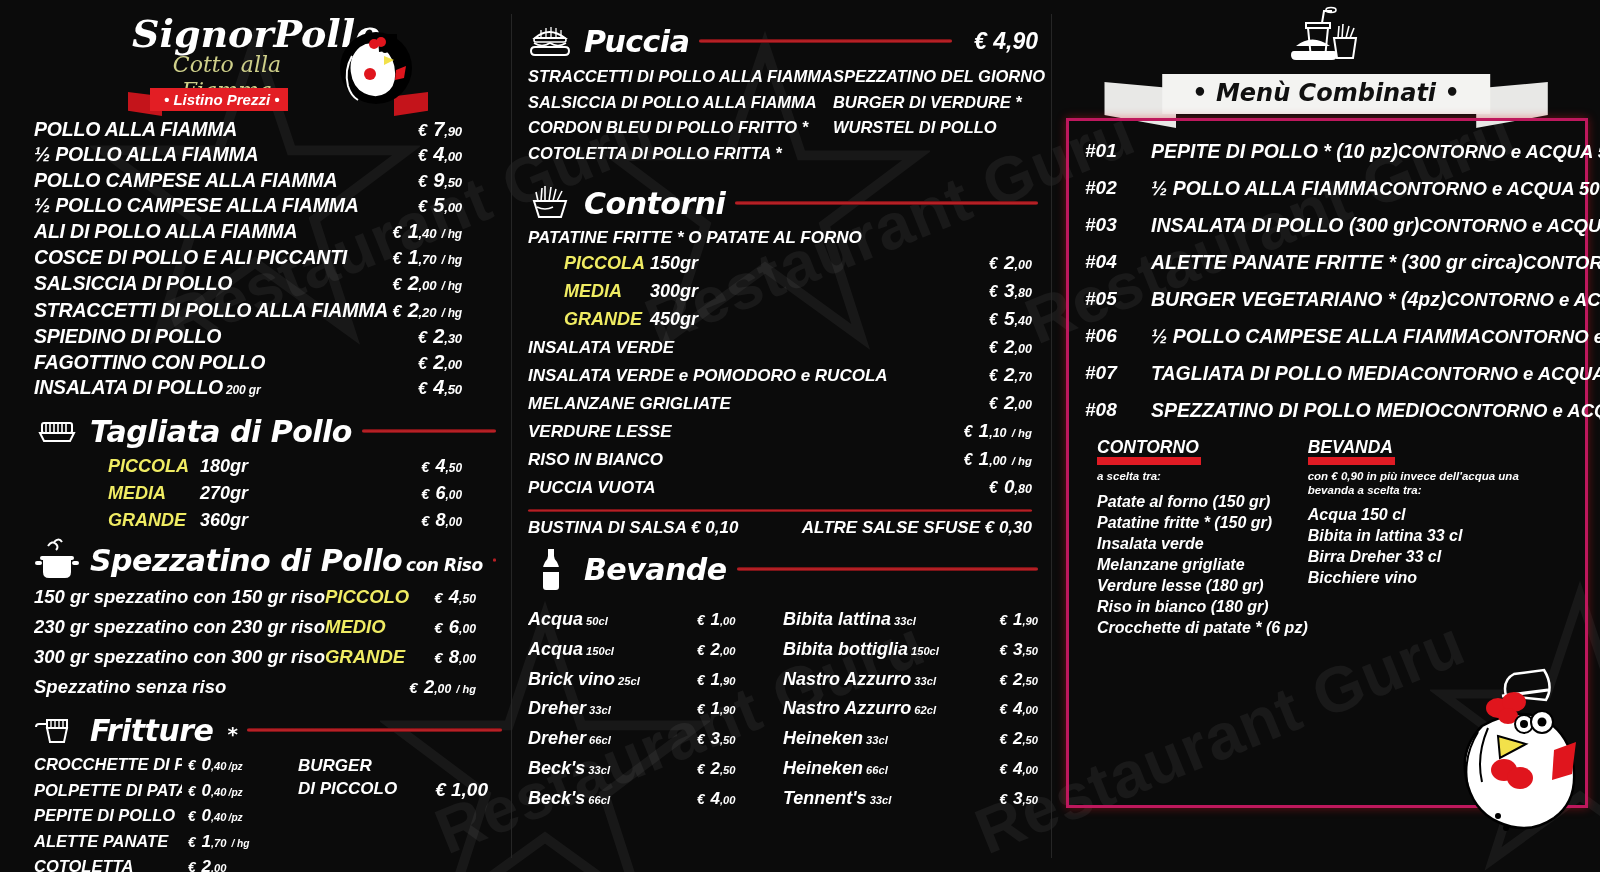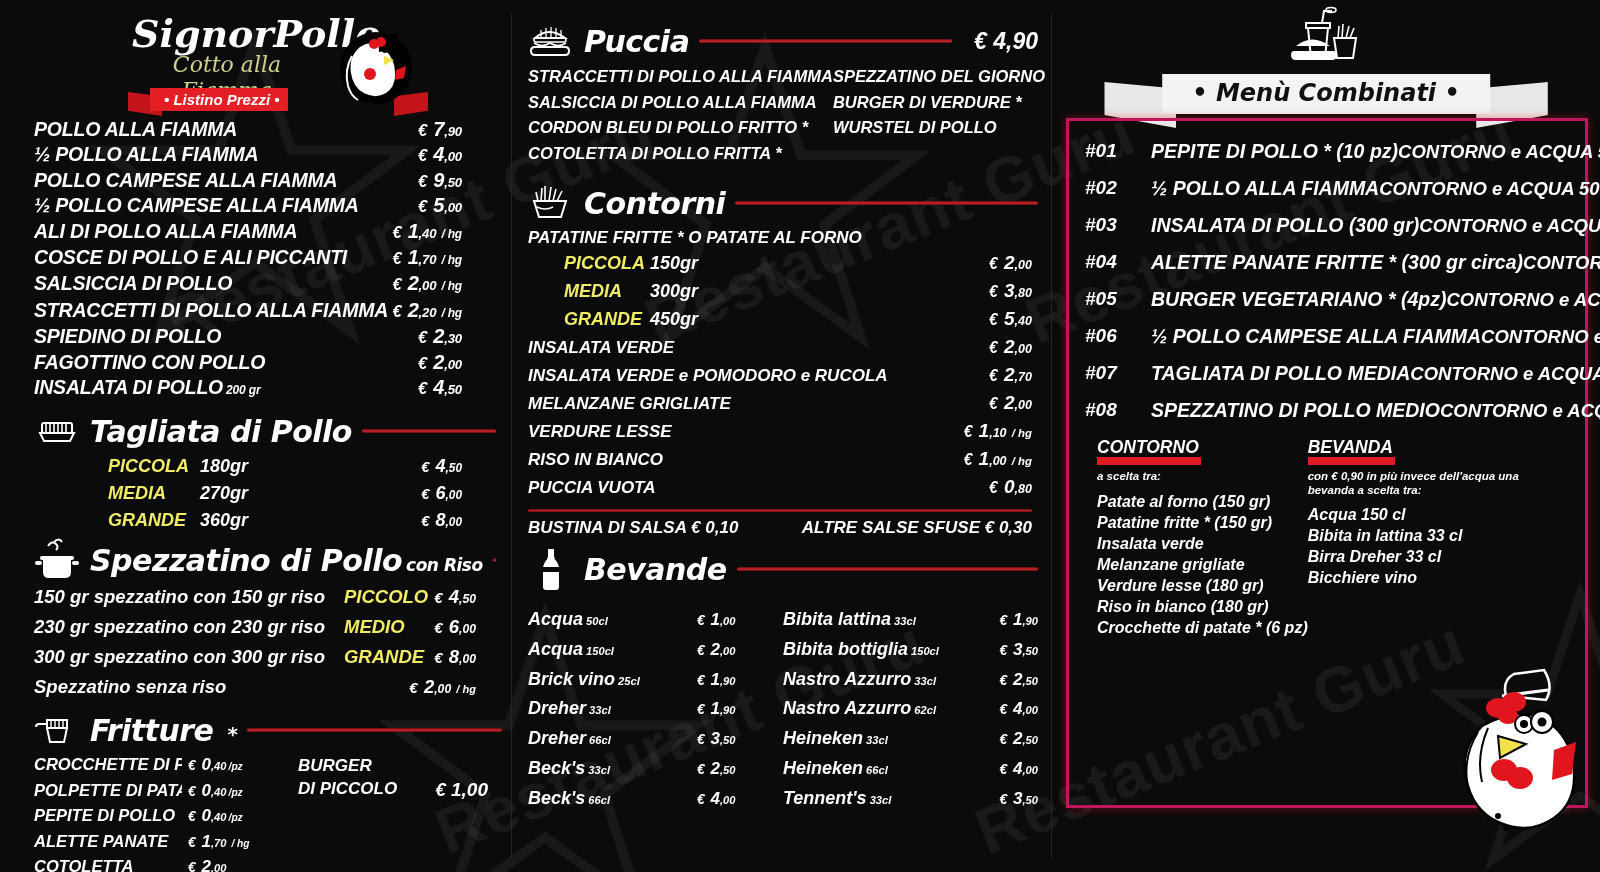--- a/index.html
+++ b/index.html
@@ -47,21 +47,21 @@
 
   
   .mainlist .row{font-size:19.5px;line-height:23.4px;letter-spacing:-.2px;}
   .mainlist .pr{font-size:20px;}
 
   .sizes .row{font-size:18px;line-height:25px;padding-left:74px;}
   .sizes .row .pr{font-size:18px;}
   .sizes .szname{display:inline-block;width:92px;}
 
   .spz .row{font-size:18.5px;line-height:27px;}
-  .spz .tag{margin-left:19px;}
+  .spz .tag{margin-left:0;}
 
   
   .frit{display:flex;gap:0;margin-top:2px;}
   .fritL{width:258px;}
   .fritL .row{font-size:16.5px;line-height:22.5px;}
   .fritL .pr{width:104px;font-size:17px;text-align:left;padding-left:6px;}
   .fritR{flex:1;display:flex;align-items:flex-start;justify-content:space-between;padding:2px 14px 0 6px;}
   .fritR .lbl{font-size:17px;line-height:22.5px;font-style:italic;font-weight:700;}
   .fritR .pr2{font-size:19px;font-style:italic;font-weight:700;padding-top:24px;}
 

